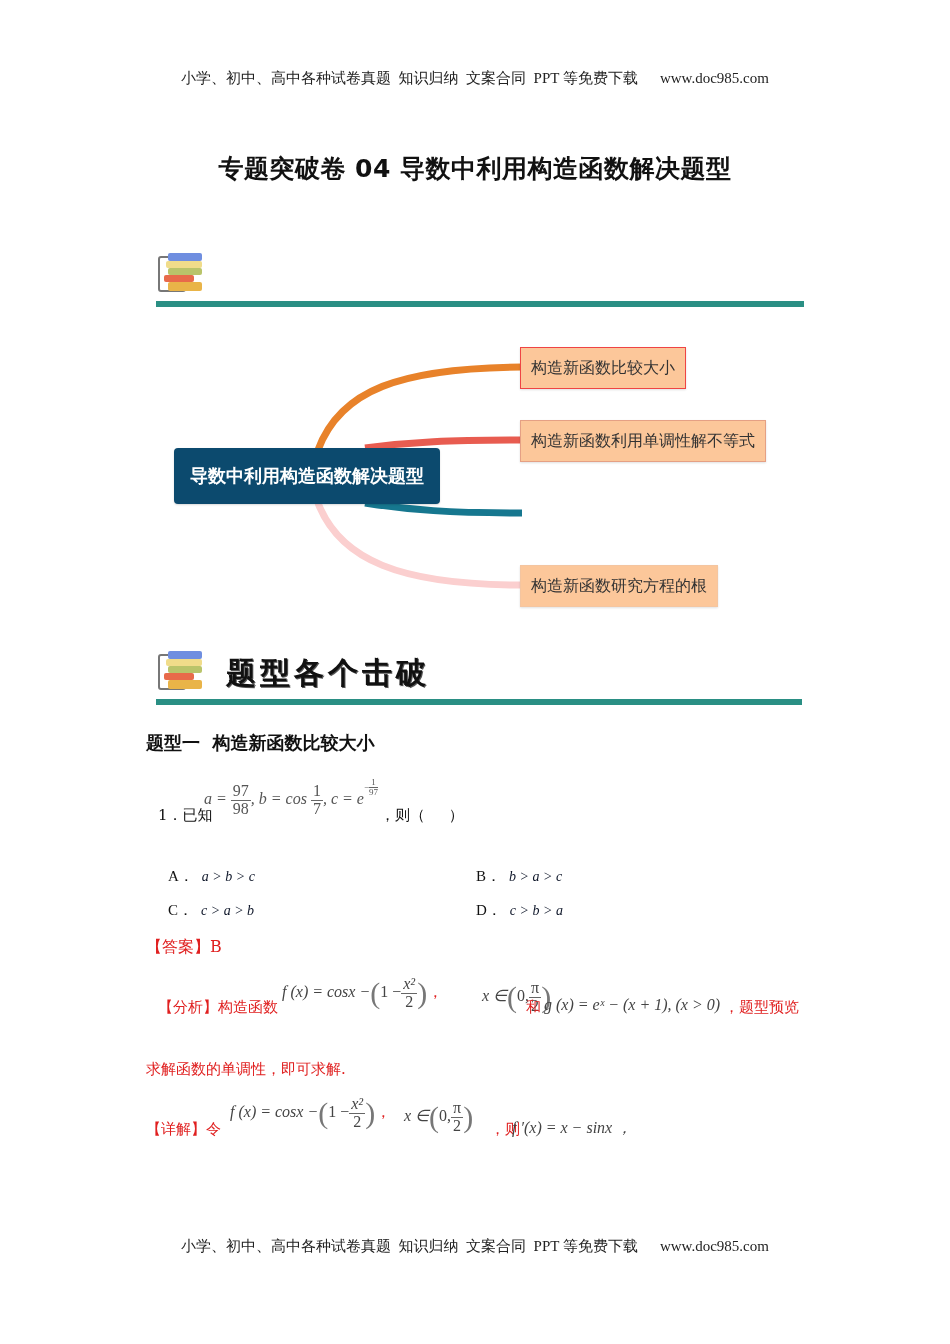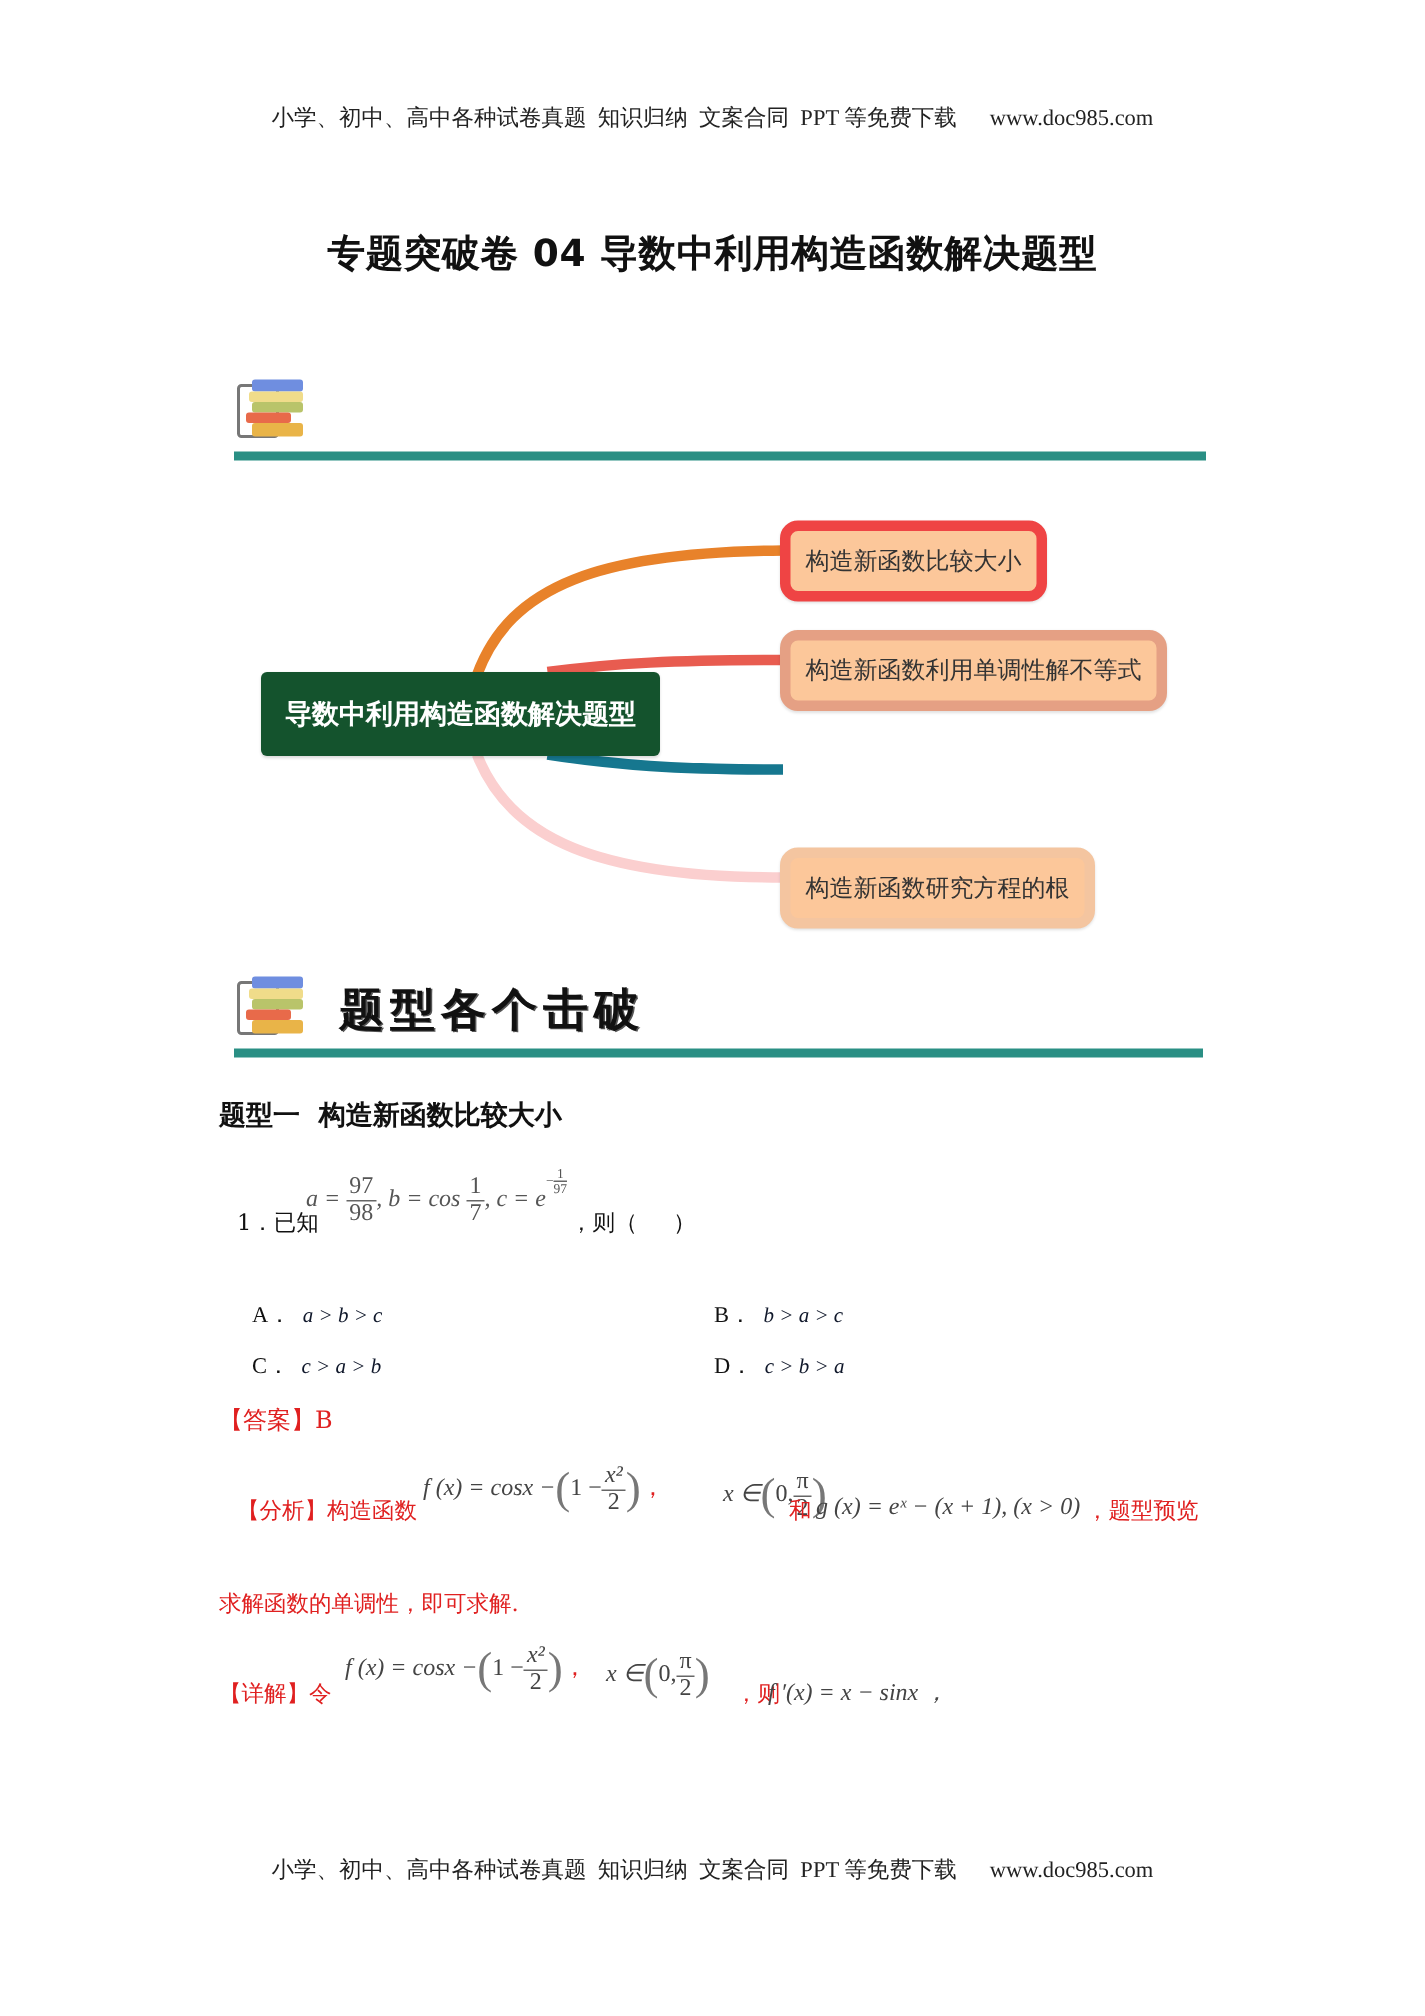--- a/index.html
+++ b/index.html
@@ -29,28 +29,28 @@
     text-shadow: 1px 1px 0 #555;
   }
   .section-banner .rule { position: absolute; left: 0; bottom: 0; width: 100%; height: 6px; background: #2a8f84; }
   #banner-preview { top: 247px; }
   #banner-breakdown { top: 645px; width: 646px; }
 
   .mindmap { position: absolute; left: 160px; top: 330px; width: 640px; height: 290px; }
   .mindmap svg.branches { position: absolute; left: 0; top: 0; }
   .root-node {
     position: absolute; left: 14px; top: 118px; width: 266px; height: 56px;
-    background: #14532d; border-radius: 4px; color: #fff;
+    background: #0c4a6e; border-radius: 4px; color: #fff;
     font-family: "DejaVu Sans", "Liberation Sans", sans-serif; font-weight: bold;
     font-size: 18px; display: flex; align-items: center; justify-content: center;
     box-shadow: 0 1px 2px rgba(0,0,0,0.15);
   }
   .leaf-node {
     position: absolute; left: 360px; height: 40px; padding: 0 10px;
-    background: #fcc79a; border: 7px solid #ef4444; border-radius: 12px;
+    background: #fcc79a; border: 1px solid #ef4444; border-radius: 0;
     color: #333; font-family: "DejaVu Sans", "Liberation Sans", sans-serif;
     font-size: 16px; display: flex; align-items: center; white-space: nowrap;
     box-shadow: 0 1px 2px rgba(0,0,0,0.12);
   }
   #leaf-0 { top: 17px; }
   #leaf-1 { top: 90px; border-color: #e5a084; }
   #leaf-2 { top: 162px; border-color: #8aa99f; }
   #leaf-3 { top: 235px; border-color: #f4c5a0; }
 
   .type-heading {

